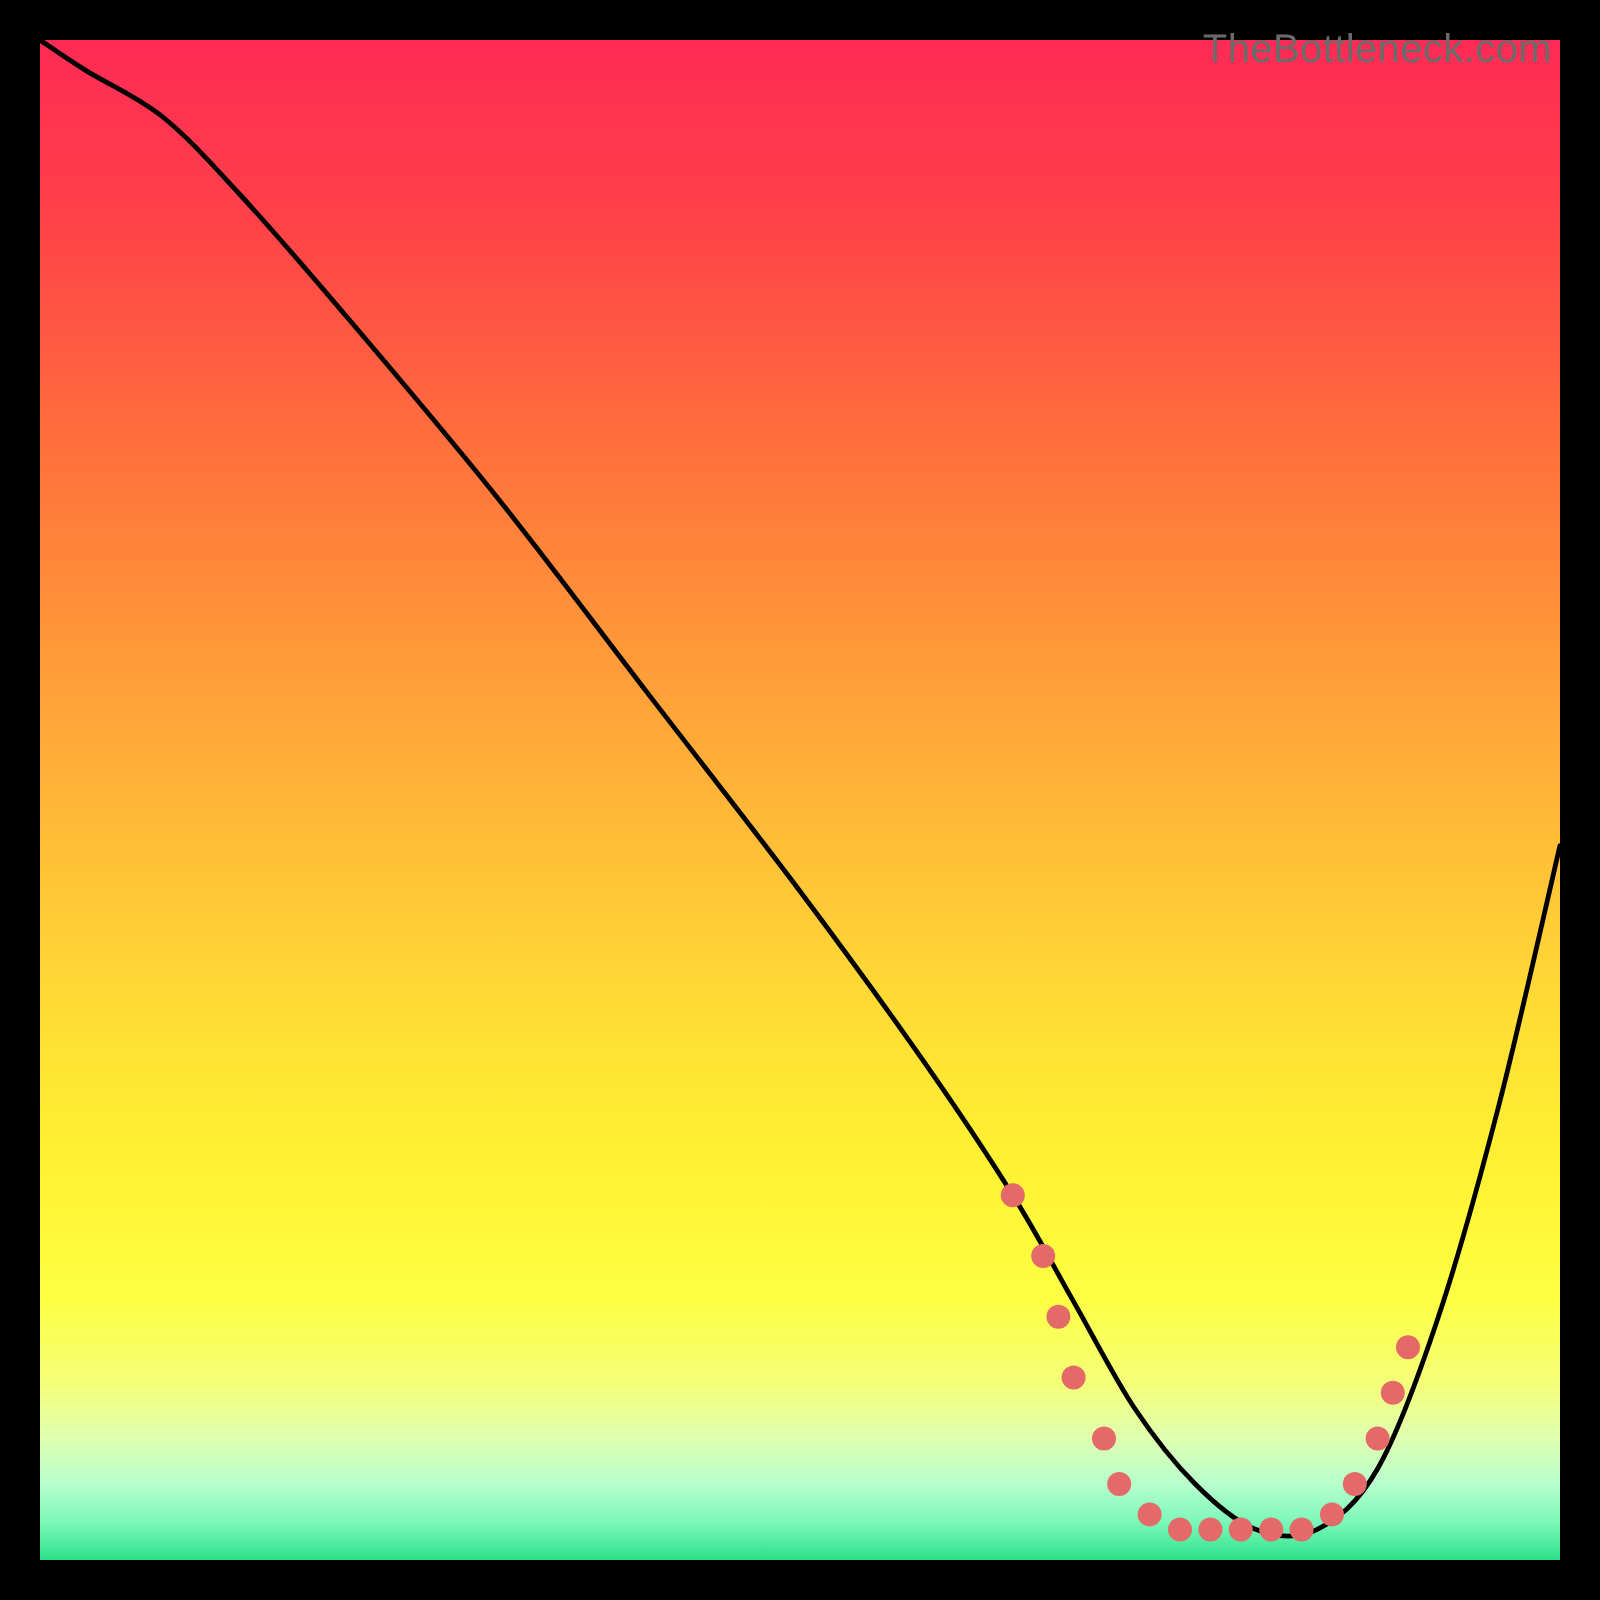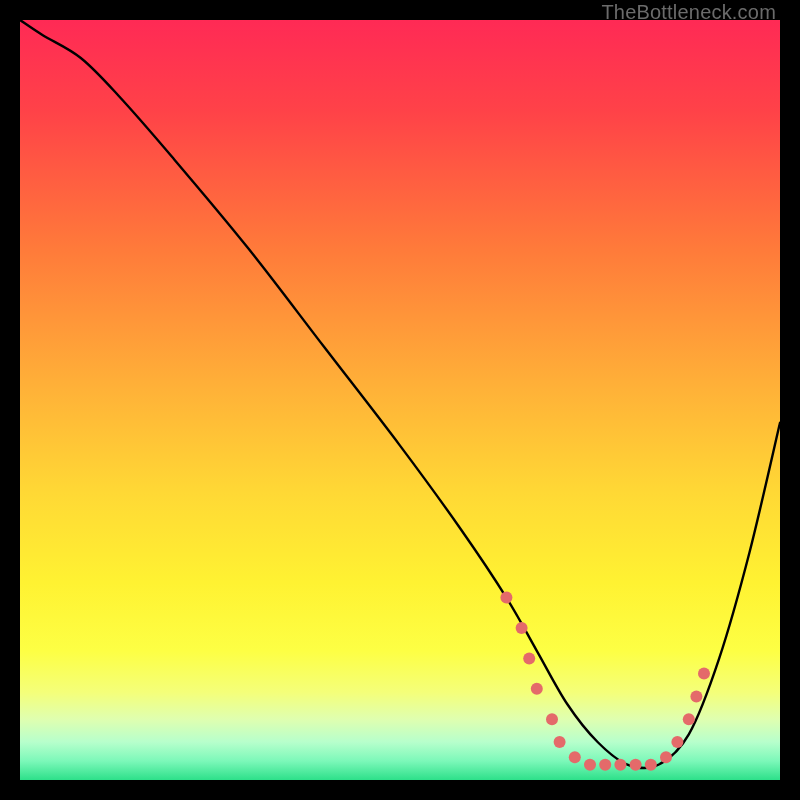--- a/index.html
+++ b/index.html
@@ -6,21 +6,21 @@
     margin: 0;
     padding: 0;
     width: 800px;
     height: 800px;
     background: #000;
     overflow: hidden;
     font-family: Arial, Helvetica, sans-serif;
   }
   .watermark {
     position: absolute;
-    top: 1px;
+    top: 14px;
     right: 24px;
     color: #6b6b6b;
     font-size: 20px;
     font-weight: 500;
     letter-spacing: 0.2px;
     z-index: 10;
     font-family: Arial, sans-serif;
   }
   .plot {
     position: absolute;

